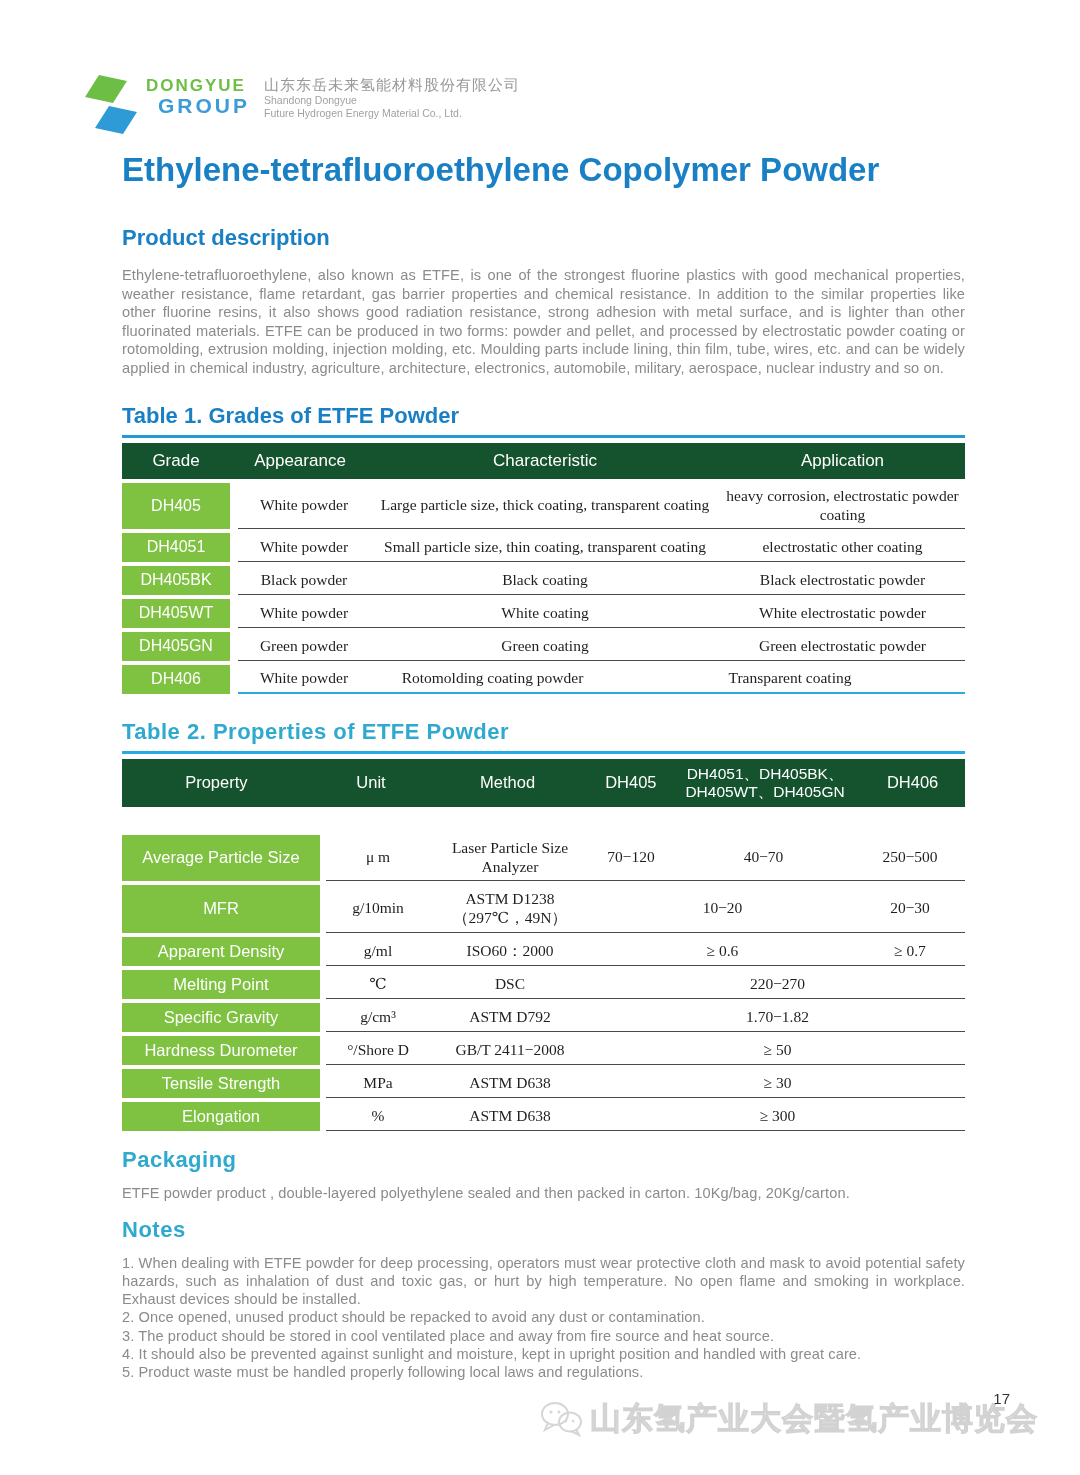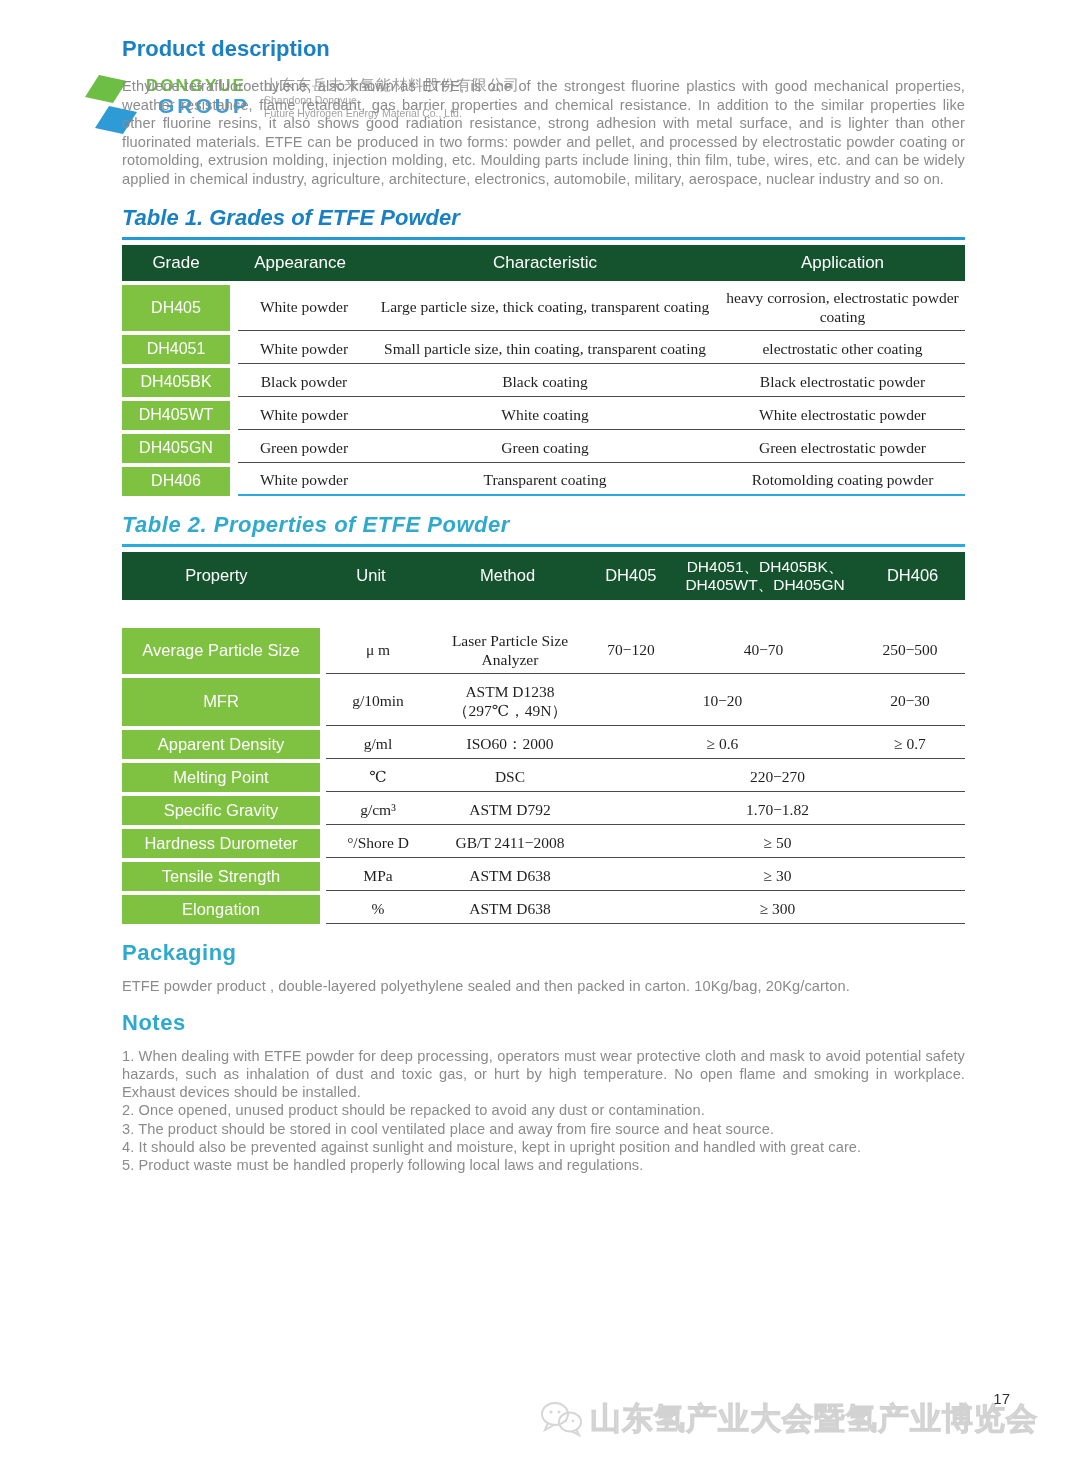--- a/index.html
+++ b/index.html
@@ -23,21 +23,21 @@
 
   
   .doc-title { margin-top:151px; font-size:33px; font-weight:bold; color:#1a80c5; letter-spacing:0; }
   .h-blue { font-size:22px; font-weight:bold; color:#1a80c5; }
   .h-cyan { font-size:22px; font-weight:bold; color:#2fa9ce; letter-spacing:0.5px; }
   .h-desc { margin-top:36px; }
   .body-gray {
     margin-top:15px; font-size:14.6px; line-height:18.6px; color:#8b8b8b;
     text-align:justify; letter-spacing:0.1px;
   }
-  .h-t1 { margin-top:16px;font-style:italic; }
+  .h-t1 { margin-top:25px; }
   .rule { height:3px; margin-top:6px; }
   .rule-blue { background:#2399d6; }
   .rule-cyan { background:#29abe2; }
 
   
   .tbl { margin-top:5px; width:843px; }
   .thead { display:flex; background:#14532d; color:#ffffff; align-items:center; }
   .th { display:flex; align-items:center; justify-content:center; text-align:center; font-size:17px; }
   .cell { display:flex; align-items:center; justify-content:center; text-align:center; }
   .green {
@@ -100,20 +100,21 @@
     </div>
     <div class="company">
       <div class="company-cn">山东东岳未来氢能材料股份有限公司</div>
       <div class="company-en">Shandong Dongyue</div>
       <div class="company-en">Future Hydrogen Energy Material Co., Ltd.</div>
     </div>
   </header>
 
   <div class="content">
 
+    <h1 class="doc-title">Ethylene-tetrafluoroethylene Copolymer Powder</h1>
 
     <h2 class="h-blue h-desc">Product description</h2>
     <p class="body-gray">Ethylene-tetrafluoroethylene, also known as ETFE, is one of the strongest fluorine plastics with good mechanical properties, weather resistance, flame retardant, gas barrier properties and chemical resistance. In addition to the similar properties like other fluorine resins, it also shows good radiation resistance, strong adhesion with metal surface, and is lighter than other fluorinated materials. ETFE can be produced in two forms: powder and pellet, and processed by electrostatic powder coating or rotomolding, extrusion molding, injection molding, etc. Moulding parts include lining, thin film, tube, wires, etc. and can be widely applied in chemical industry, agriculture, architecture, electronics, automobile, military, aerospace, nuclear industry and so on.</p>
 
     <h2 class="h-blue h-t1">Table 1. Grades of ETFE Powder</h2>
     <div class="rule rule-blue"></div>
     <div class="tbl t1">
       <div class="thead">
         <div class="th th-grade">Grade</div>
         <div class="th th-app">Appearance</div>
@@ -158,22 +159,22 @@
             <div class="t1-data">
               <div class="cell serif c-app">Green powder</div>
               <div class="cell serif c-char">Green coating</div>
               <div class="cell serif c-appl">Green electrostatic powder</div>
             </div>
           </div>
           <div class="t1-row last">
             <div class="green">DH406</div>
             <div class="t1-data">
               <div class="cell serif c-app">White powder</div>
+              <div class="cell serif c-appl">Rotomolding coating powder</div>
               <div class="cell serif c-char">Transparent coating</div>
-              <div class="cell serif c-appl">Rotomolding coating powder</div>
             </div>
           </div>
         </div>
     </div>
 
     <h2 class="h-cyan h-t1">Table 2. Properties of ETFE Powder</h2>
     <div class="rule rule-cyan"></div>
     <div class="tbl t2">
       <div class="thead">
         <div class="th th-prop">Property</div>

